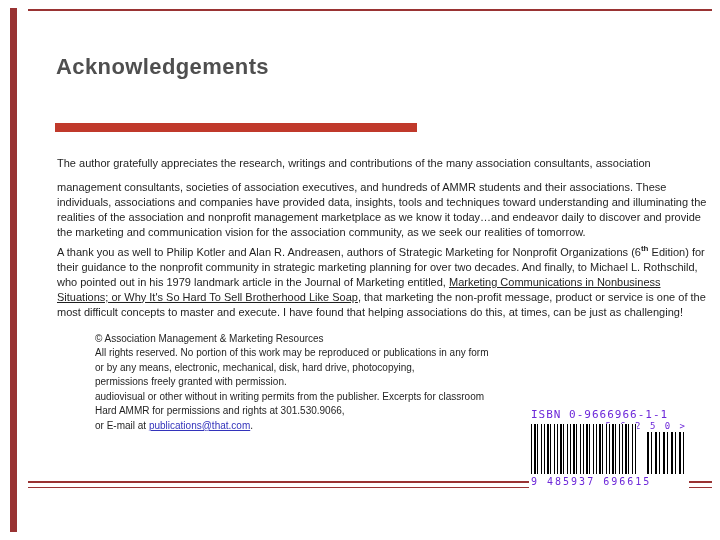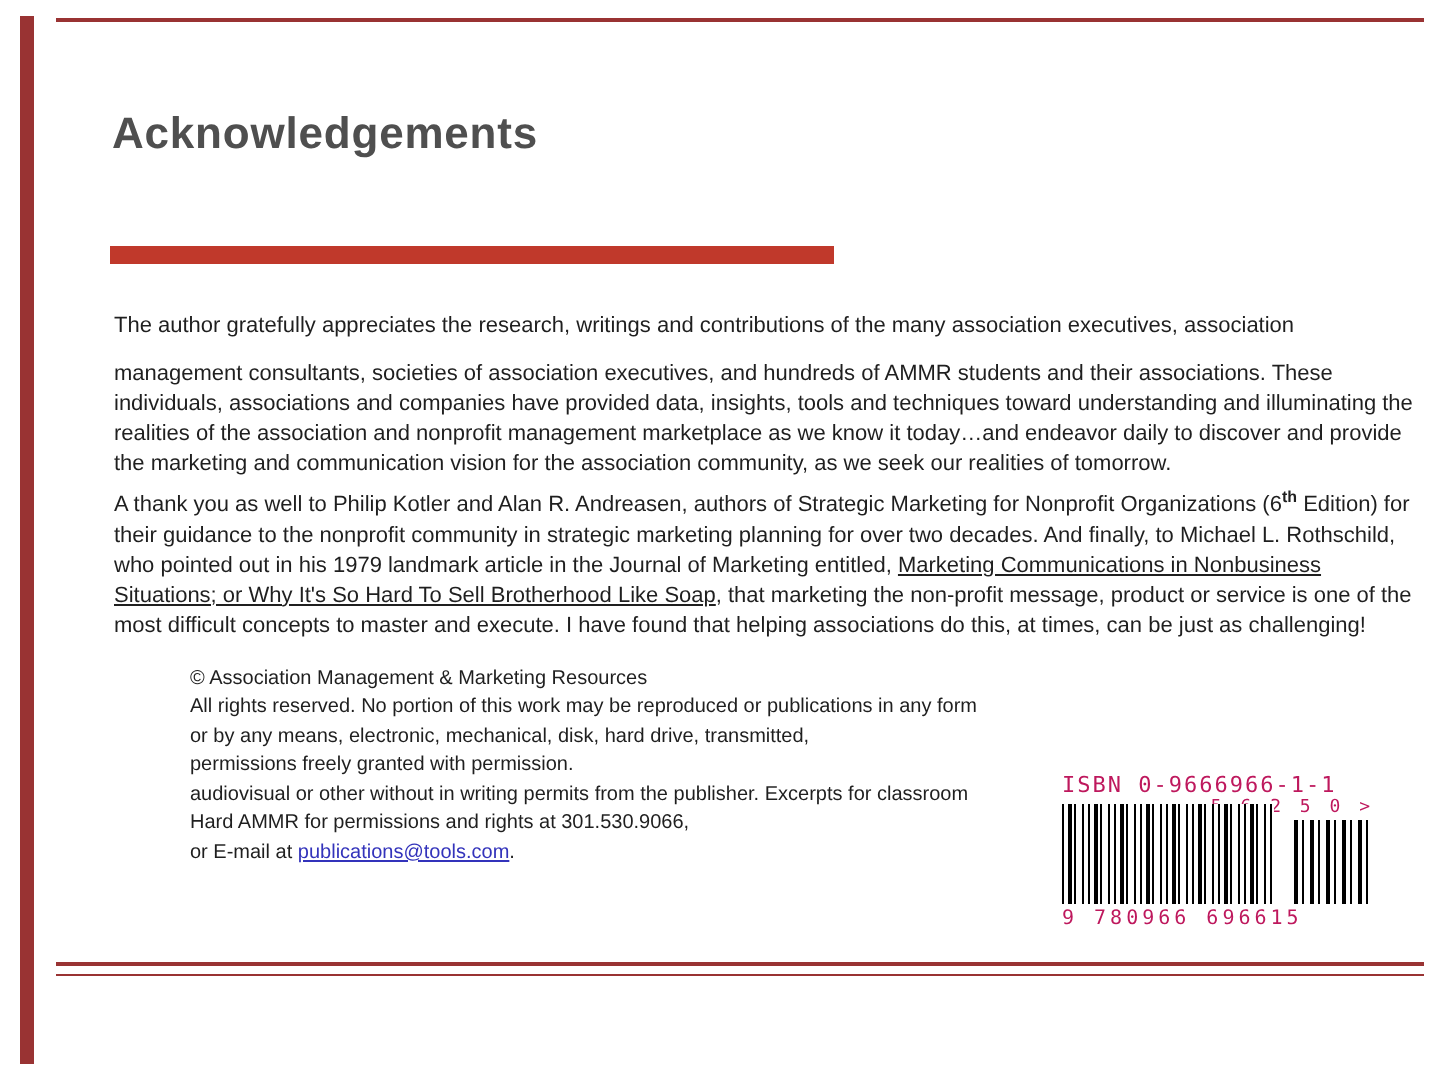--- a/index.html
+++ b/index.html
@@ -25,23 +25,23 @@
   .para2 { margin-top:1px !important; }
   .it  { }
   .ul  { text-decoration:underline; }
   .sup { vertical-align:super; font-size:8px;font-weight:bold; }
 
   .copyright { margin-left:38px; margin-top:12px; font-size:10px; line-height:14.5px; color:#1f1f1f; }
   .copyright p { margin:0; }
   .link { color:#3333bb; text-decoration:underline; cursor:pointer; }
 
   .barcode {
-    position:absolute; left:529px; top:386px; width:160px; height:92px;
+    position:absolute; left:529px; top:408px; width:160px; height:92px;
     background:#ffffff; z-index:3;
-    font-family:"DejaVu Sans Mono", monospace; color:#be185d;
+    font-family:"DejaVu Sans Mono", monospace; color:#6d28d9;
   }
   .bc-isbn  { position:absolute; left:2px; top:0; font-size:11px; letter-spacing:1px; }
   .bc-addon-text { position:absolute; right:2px; top:13px; font-size:9px; letter-spacing:2px; }
   .bc-main-bars {
     position:absolute; left:2px; top:16px; width:106px; height:50px;
     background:repeating-linear-gradient(90deg,
       #000 0 1px, #fff 1px 3px,
       #000 3px 5px, #fff 5px 6px,
       #000 6px 7px, #fff 7px 10px,
       #000 10px 11px, #fff 11px 13px);
@@ -63,42 +63,42 @@
 <div class="slide">
 
   <div class="left-bar"></div>
   <div class="top-rule"></div>
 
   <h1 class="page-title">Acknowledgements</h1>
   <div class="title-underline"></div>
 
   <div class="body-text">
 
-    <p class="para-first">The author gratefully appreciates the research, writings and contributions of the many association executives, association</p>
+    <p class="para-first">The author gratefully appreciates the research, writings and contributions of the many association consultants, association</p>
 
     <p>management consultants, societies of association executives, and hundreds of AMMR students and their associations. These individuals, associations and companies have provided data, insights, tools and techniques toward understanding and illuminating the realities of the association and nonprofit  management marketplace as we know it today…and endeavor daily to discover and provide the marketing and communication vision for the association community, as we seek our realities of tomorrow.</p>
 
     <p class="para2"><span>A thank you as well to Philip Kotler and Alan R. Andreasen, authors of </span><span class="it">Strategic Marketing for Nonprofit Organizations</span><span> (6</span><span class="sup">th</span><span> Edition) for their guidance to the nonprofit community in strategic marketing planning for over two decades. And finally, to Michael L. Rothschild, who pointed out in his 1979 landmark article in the </span><span class="it">Journal of Marketing</span><span> entitled, </span><span class="it ul">Marketing Communications in Nonbusiness Situations; or Why It's So Hard To Sell Brotherhood Like Soap</span><span>, that marketing the non-profit message, product or service is one of the most difficult concepts to master and execute.  I have found that helping associations do this, at times, can be just as challenging!</span></p>
 
     <div class="copyright">
       <p>© Association Management &amp; Marketing Resources</p>
       <p>All rights reserved.  No portion of this work may be reproduced or publications in any form</p>
-      <p>or by any means,  electronic, mechanical, disk, hard drive, transmitted,</p>
+      <p>or by any means,  electronic, mechanical, disk, hard drive, photocopying,</p>
       <p>permissions freely granted with permission.</p>
       <p>audiovisual or other without in writing permits from the publisher.  Excerpts for classroom</p>
       <p>Hard AMMR for permissions and rights at 301.530.9066,</p>
-      <p><span>or E-mail at </span><a href="#" class="link">publications@tools.com</a><span>.</span></p>
+      <p><span>or E-mail at </span><a href="#" class="link">publications@that.com</a><span>.</span></p>
     </div>
 
   </div>
 
   <div class="barcode">
     <div class="bc-isbn">ISBN 0-9666966-1-1</div>
     <div class="bc-addon-text">5 6 2 5 0 &gt;</div>
     <div class="bc-main-bars"></div>
     <div class="bc-addon-bars"></div>
-    <div class="bc-digits">9 780966 696615</div>
+    <div class="bc-digits">9 485937 696615</div>
   </div>
 
   <div class="bottom-rule-1"></div>
   <div class="bottom-rule-2"></div>
 
 </div>
 
 </body></html>

